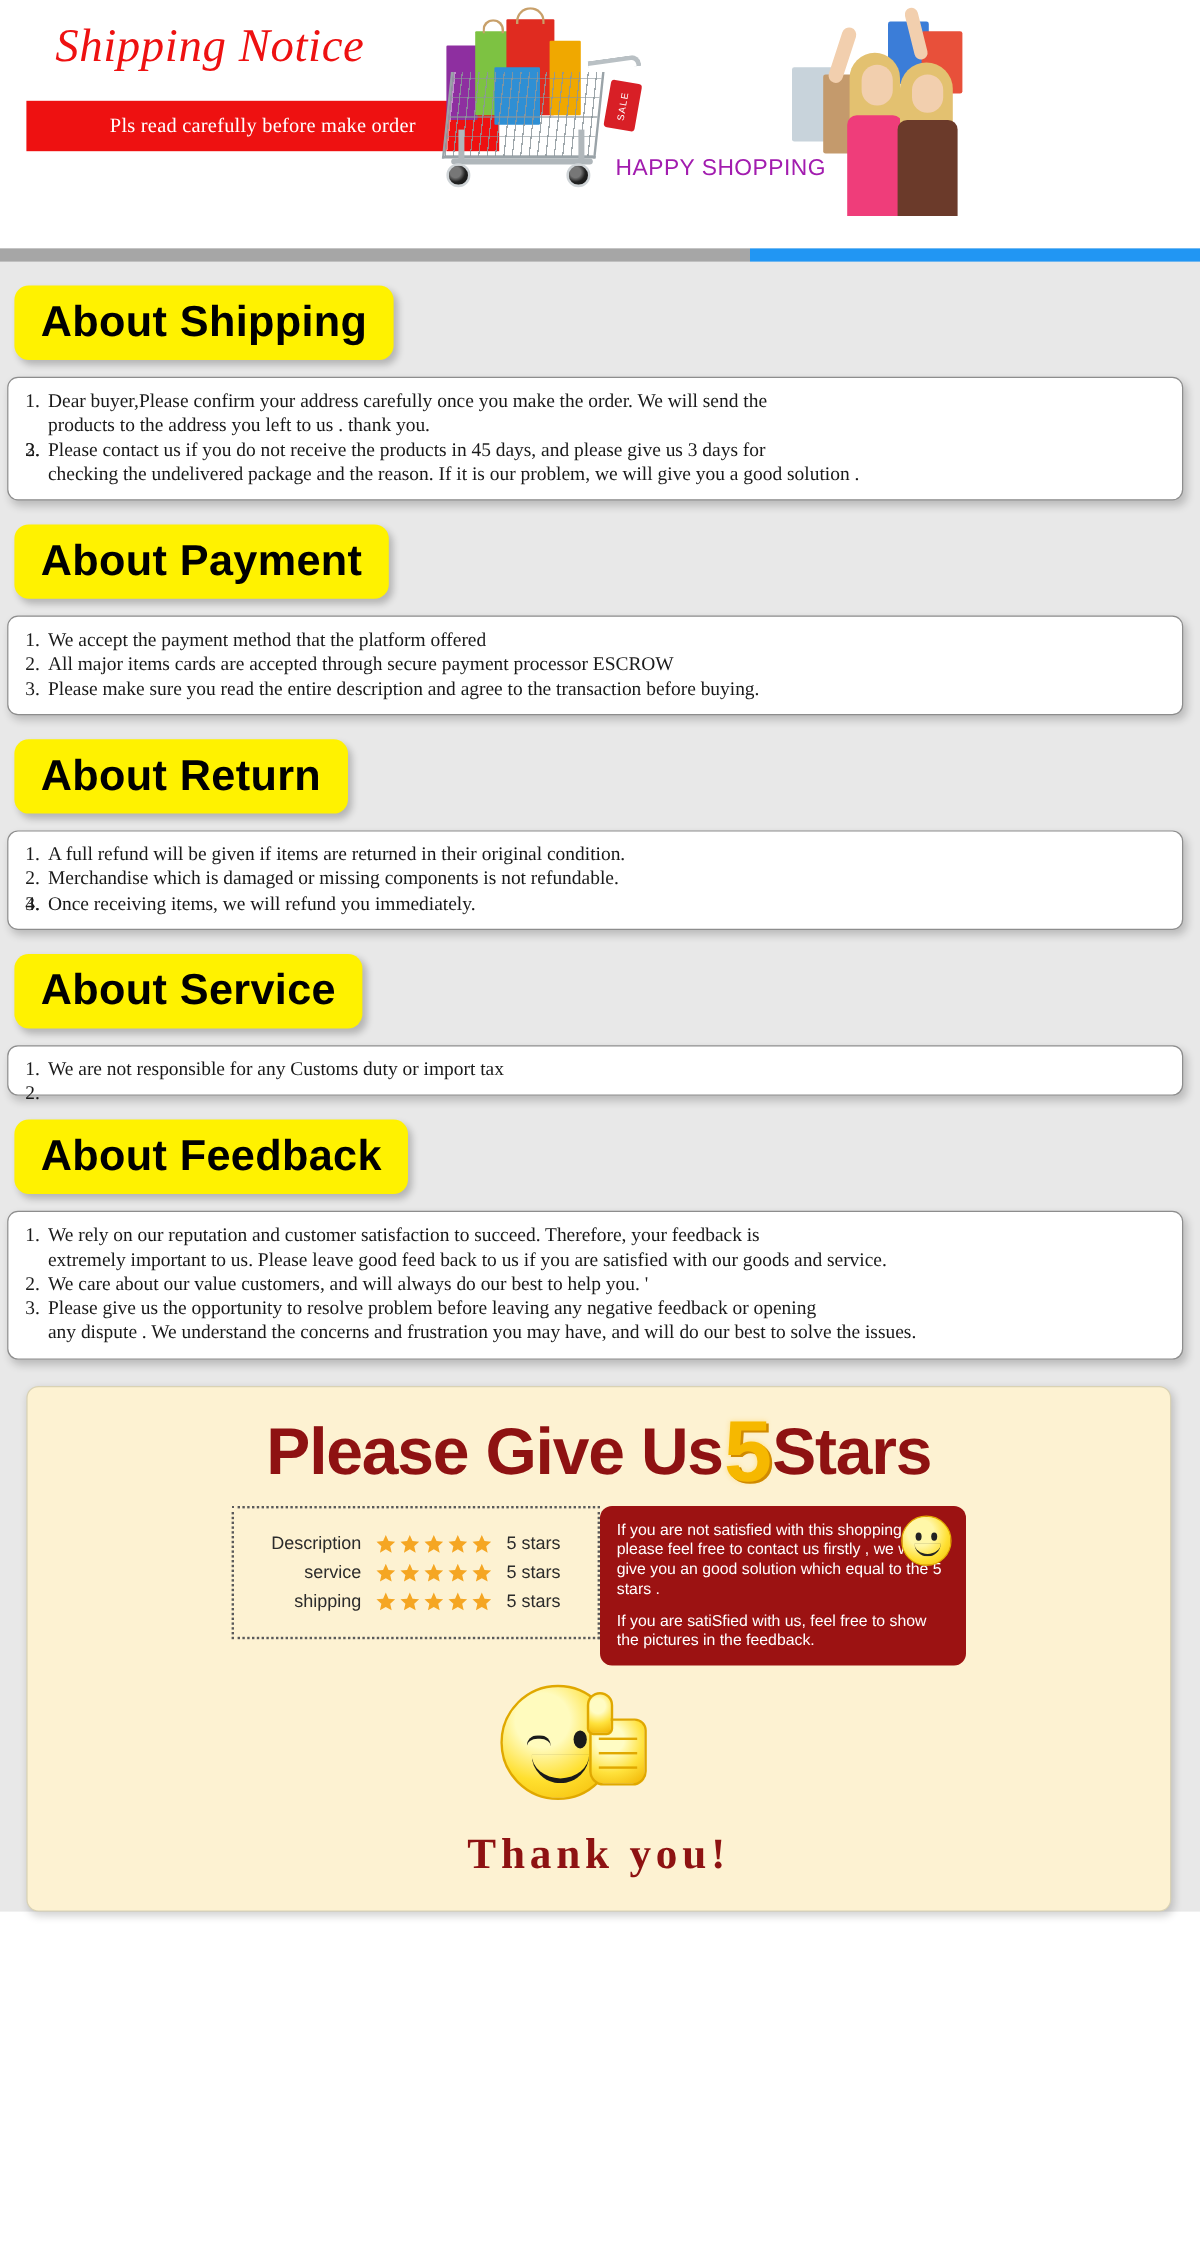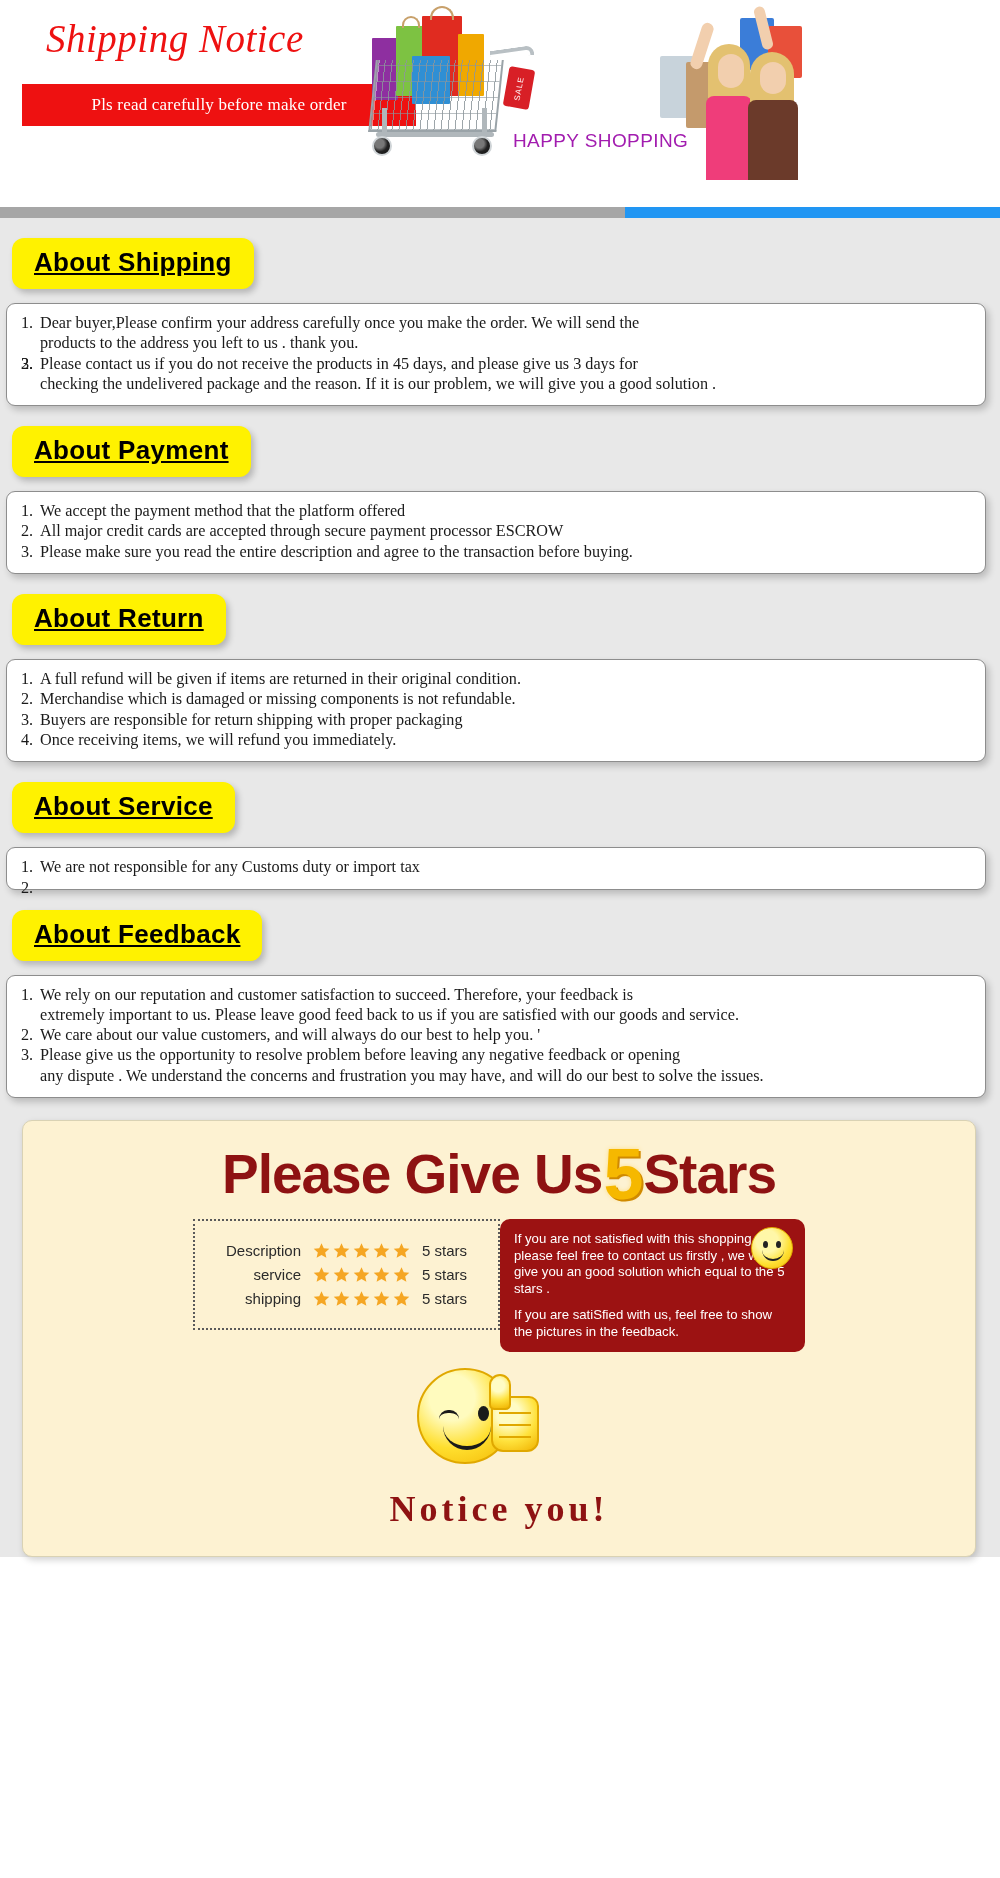--- a/index.html
+++ b/index.html
@@ -107,24 +107,23 @@
     display: inline-block;
     background: #fff200;
     border-radius: 12px;
     box-shadow: 3px 4px 6px rgba(0,0,0,0.22);
     margin: 20px 0 14px 12px;
     padding: 9px 22px 11px 22px;
   }
   .badge span {
     font-family: "Liberation Sans", sans-serif;
     font-weight: bold;
-    font-size: 26px;
+    font-size: 36px;
     color: #000000;
     letter-spacing: 0.3px;
-    text-decoration: underline;
   }
   .card {
     background: #ffffff;
     border: 1px solid #8d8d8d;
     border-radius: 9px;
     box-shadow: 3px 4px 7px rgba(0,0,0,0.20);
     margin: 0 14px 0 6px;
     padding: 9px 12px 11px 12px;
   }
   .card ol { list-style: none; }
@@ -337,29 +336,29 @@
             <li><span class="num">1.</span><span>Dear buyer,Please confirm your address carefully once you make the order. We will send the
 products to the address you left to us . thank you.</span></li>
             <li><span class="num">2.</span></li>
             <li><span class="num">3.</span><span>Please contact us if you do not receive the products in 45 days, and please give us 3 days for
 checking the undelivered package and the reason. If it is our problem, we will give you a good solution .</span></li>
           </ol>
         </div></div>
       <div class="section"><div class="badge"><span>About Payment</span></div><div class="card">
           <ol>
             <li><span class="num">1.</span><span>We accept the payment method that the platform offered</span></li>
-            <li><span class="num">2.</span><span>All major credit cards are accepted through secure payment processor ESCROW</span></li>
+            <li><span class="num">2.</span><span>All major items cards are accepted through secure payment processor ESCROW</span></li>
             <li><span class="num">3.</span><span>Please make sure you read the entire description and agree to the transaction before buying.</span></li>
           </ol>
         </div></div>
       <div class="section"><div class="badge"><span>About Return</span></div><div class="card">
           <ol>
             <li><span class="num">1.</span><span>A full refund will be given if items are returned in their original condition.</span></li>
             <li><span class="num">2.</span><span>Merchandise which is damaged or missing components is not refundable.</span></li>
-            <li><span class="num">3.</span><span>Buyers are responsible for return shipping with proper packaging</span></li>
+            <li><span class="num">3.</span></li>
             <li><span class="num">4.</span><span>Once receiving items, we will refund you immediately.</span></li>
           </ol>
         </div></div>
       <div class="section"><div class="badge"><span>About Service</span></div><div class="card">
           <ol>
             <li><span class="num">1.</span><span>We are not responsible for any Customs duty or import tax</span></li>
             <li><span class="num">2.</span></li>
           </ol>
         </div></div>
       <div class="section"><div class="badge"><span>About Feedback</span></div><div class="card">
@@ -464,15 +463,15 @@
       </div>
       <div class="hand">
         <span class="palm"></span>
           <span class="thumbup"></span>
         <span class="line" style="left:14px; top:40px; width:32px;"></span>
         <span class="line" style="left:14px; top:52px; width:32px;"></span>
         <span class="line" style="left:14px; top:64px; width:32px;"></span>
       </div>
     </div>
 
-    <div class="thankyou">Notice you!</div>
+    <div class="thankyou">Thank you!</div>
   </div>
 </div>
 
 </body></html>

